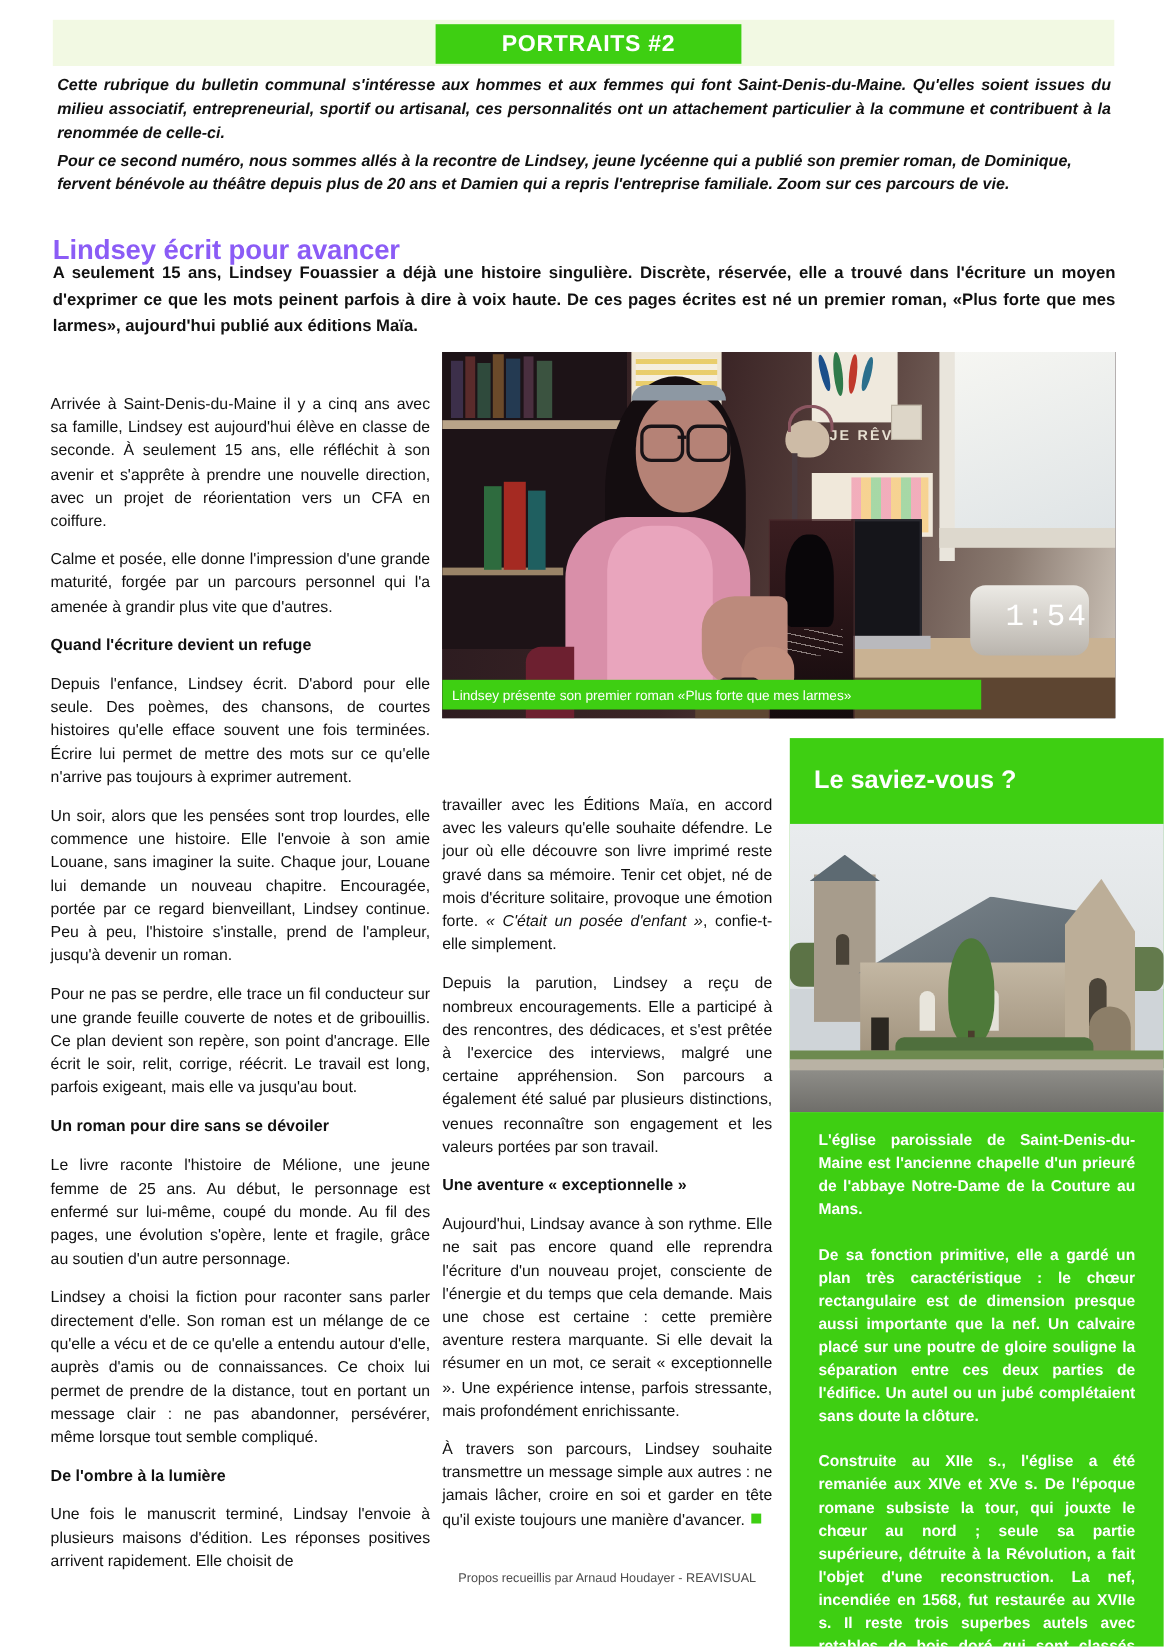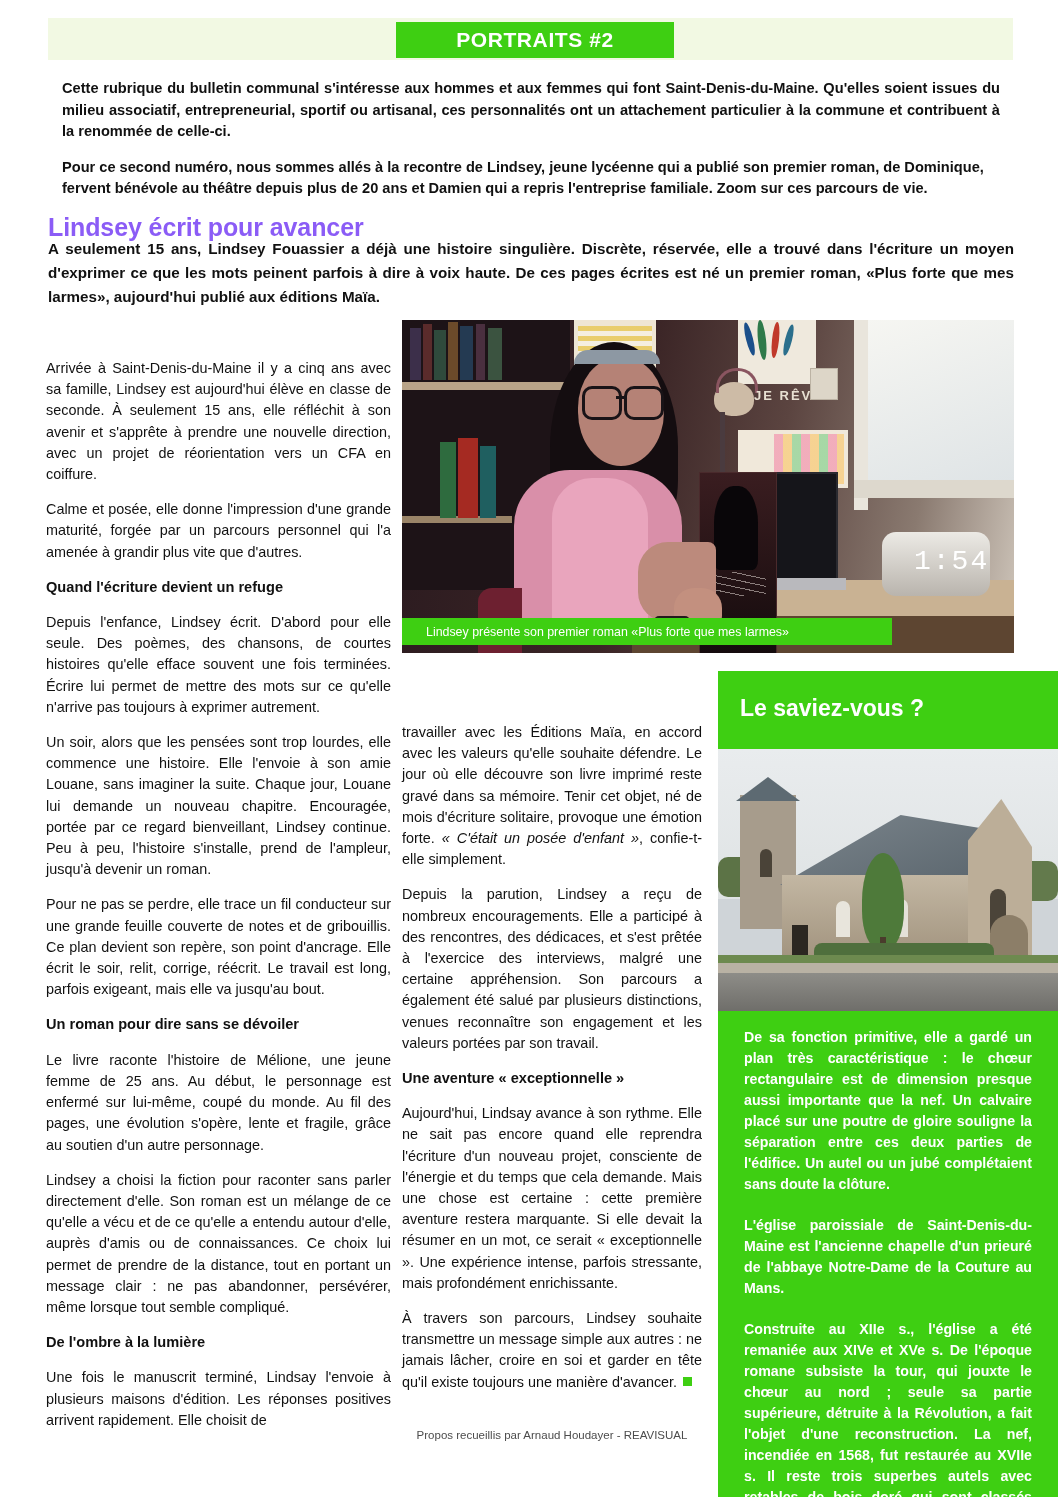--- a/index.html
+++ b/index.html
@@ -49,21 +49,21 @@
     position: absolute;
     left: 48px;
     top: 64px;
     width: 966px;
     font-size: 14.6px;
     font-weight: bold;
     line-height: 21.5px;
     text-align: justify;
     color: #111;
   }
-  .intro p { margin: 14px; }
+  .intro p { margin: 4px; font-style: italic; }
   .intro p.second { text-align: left; }
 
   
   .article-title {
     position: absolute;
     left: 48px;
     top: 196px;
     font-size: 25px;
     font-weight: bold;
     letter-spacing: -0.1px;
@@ -146,21 +146,21 @@
     bottom: 8px;
     width: 490px;
     height: 27px;
     background: #3ecf12;
     display: flex;
     align-items: center;
   }
   .photo-caption span {
     color: #ffffff;
     font-size: 12.4px;
-    padding-left: 24px;
+    padding-left: 9px;
     white-space: nowrap;
   }
 
   
   .scene { position:absolute; inset:0; }
   .sc { position: absolute; }
 
   
   .sidebar {
     position: absolute;
@@ -348,17 +348,17 @@
     <div class="sc" style="left:272px;top:166px;width:38px;height:46px;background:#8c7e68;border-radius:19px 19px 0 0;"></div>
     <div class="sc" style="left:144px;top:104px;width:42px;height:96px;background:#4e7a3a;border-radius:50% 50% 40% 40%;"></div>
     <div class="sc" style="left:162px;top:188px;width:6px;height:24px;background:#4a3c2c;"></div>
     <div class="sc" style="left:96px;top:194px;width:180px;height:22px;background:#4f6f3d;border-radius:8px;"></div>
     <div class="sc" style="left:0;top:206px;width:340px;height:16px;background:#6d8a4f;"></div>
     <div class="sc" style="left:0;top:214px;width:340px;height:14px;background:#b9b2a4;"></div>
     <div class="sc" style="left:0;top:224px;width:340px;height:38px;background:linear-gradient(180deg,#8e8d88,#6f6e6a);"></div>
   </div>
 
   <div class="sidebar-body">
+    <p>L'église paroissiale de Saint-Denis-du-Maine est l'ancienne chapelle d'un prieuré de l'abbaye Notre-Dame de la Couture au Mans.</p>
     <p>De sa fonction primitive, elle a gardé un plan très caractéristique : le chœur rectangulaire est de dimension presque aussi importante que la nef. Un calvaire placé sur une poutre de gloire souligne la séparation entre ces deux parties de l'édifice. Un autel ou un jubé complétaient sans doute la clôture.</p>
-    <p>L'église paroissiale de Saint-Denis-du-Maine est l'ancienne chapelle d'un prieuré de l'abbaye Notre-Dame de la Couture au Mans.</p>
     <p>Construite au XIIe s., l'église a été remaniée aux XIVe et XVe s. De l'époque romane subsiste la tour, qui jouxte le chœur au nord ; seule sa partie supérieure, détruite à la Révolution, a fait l'objet d'une reconstruction. La nef, incendiée en 1568, fut restaurée au XVIIe s. Il reste trois superbes autels avec retables de bois doré qui sont classés monuments historiques.</p>
   </div>
 </div>
 
 </body></html>

